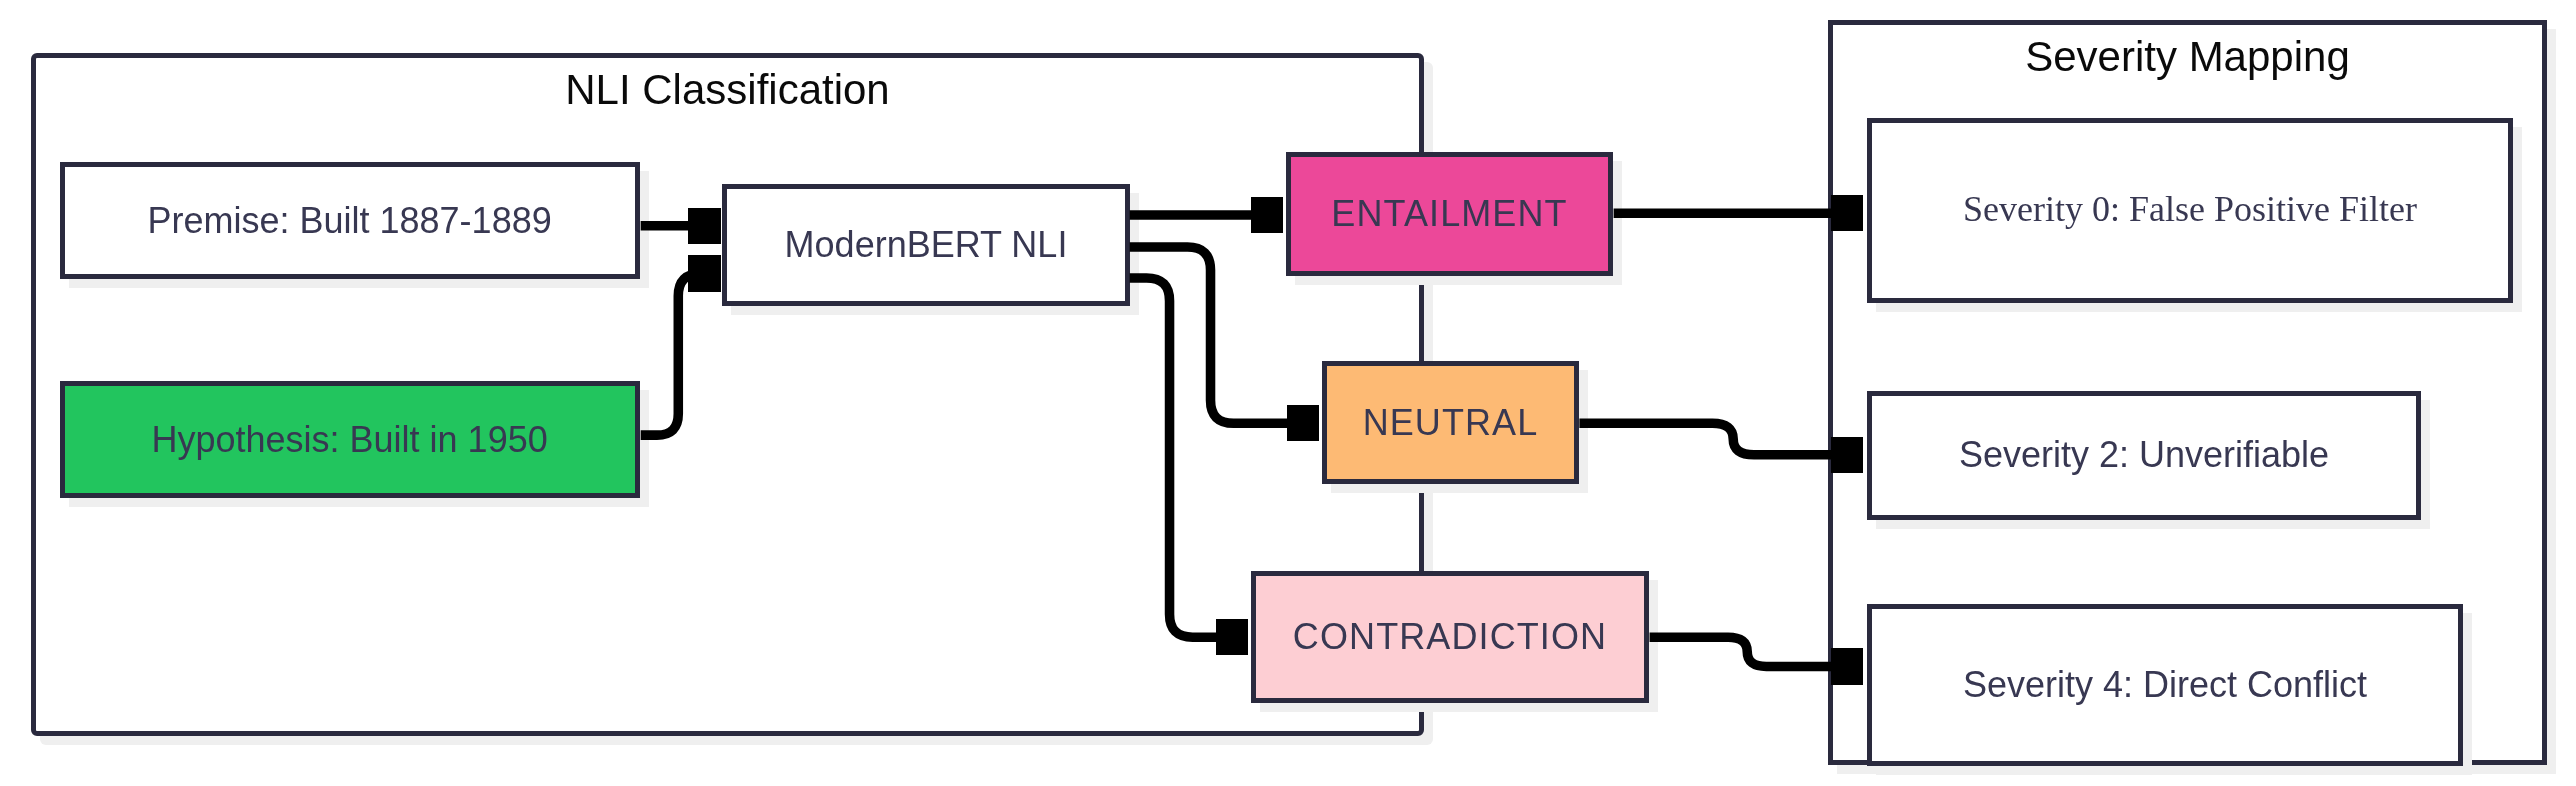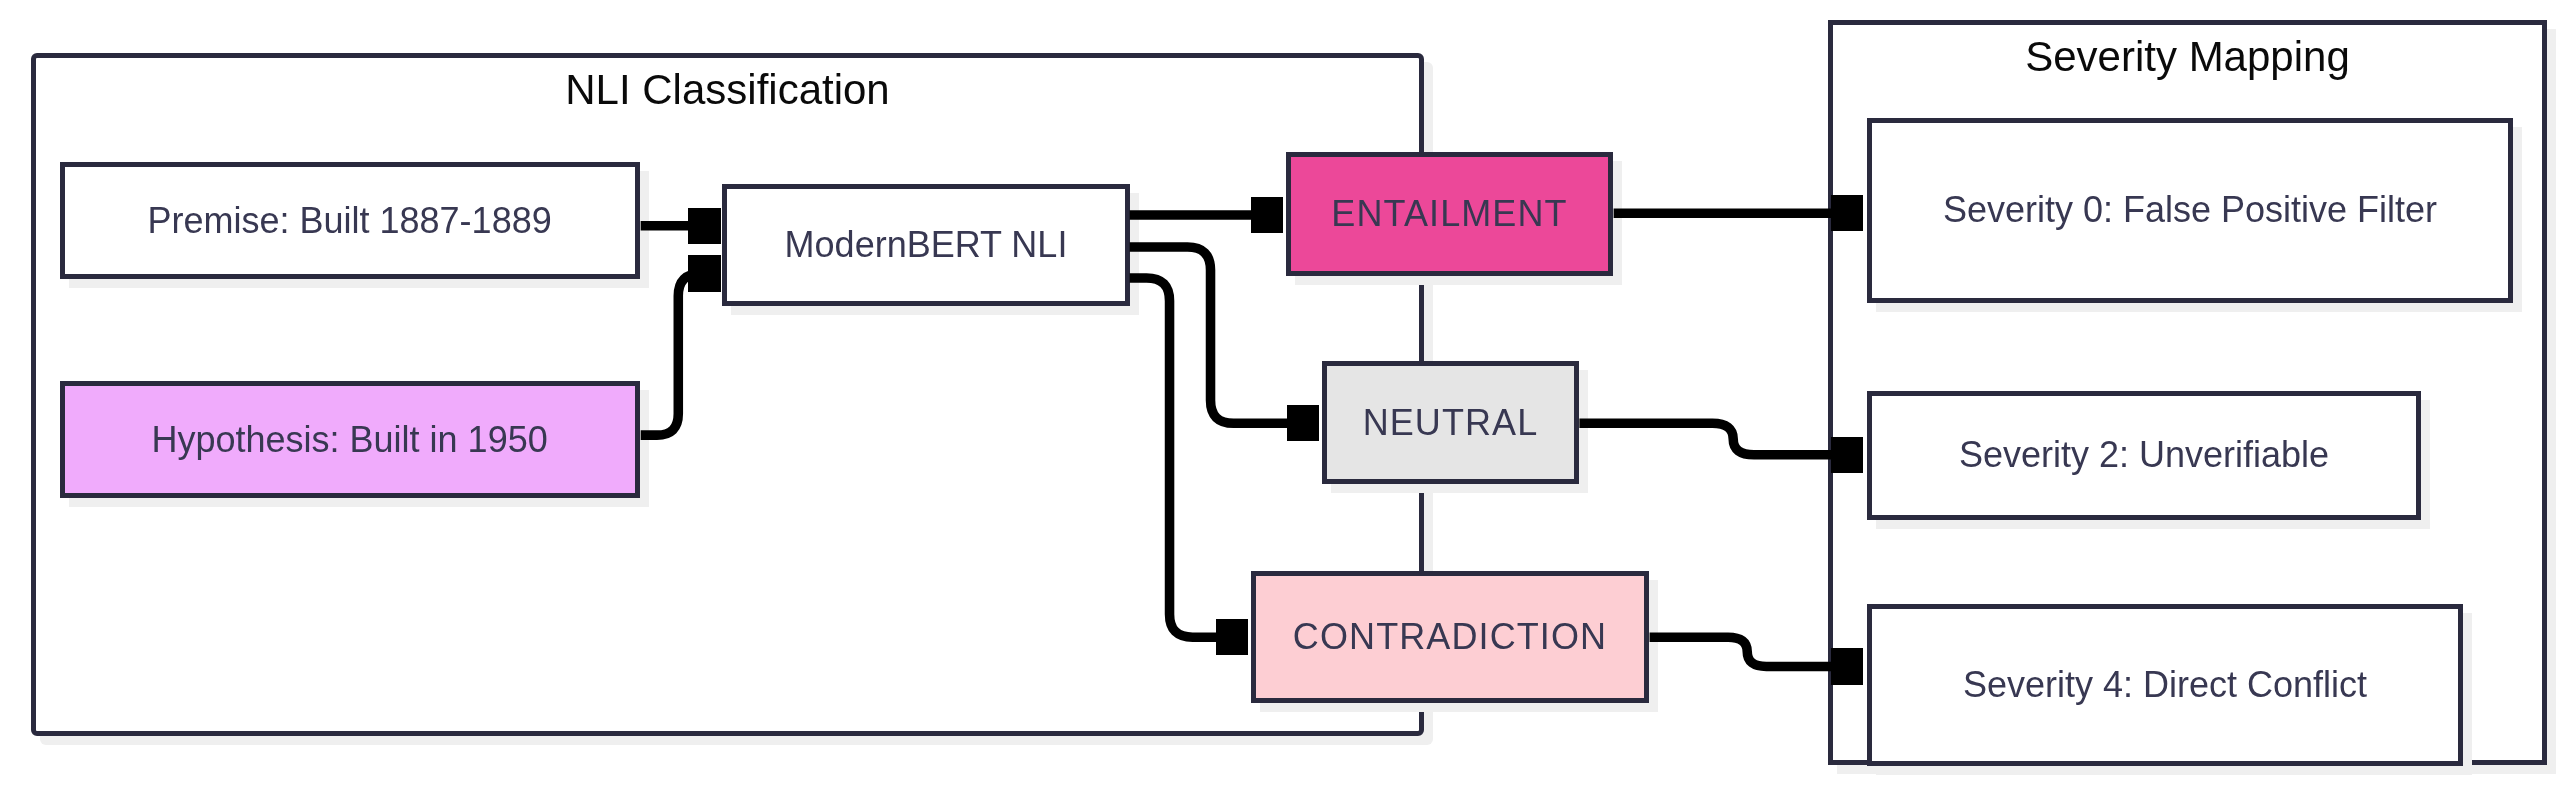--- a/index.html
+++ b/index.html
@@ -59,21 +59,21 @@
 
   
   #n-premise      {left:23.6px;   top:104px; width:580px; height:117px;}
   #n-hypothesis   {left:23.6px;   top:323px; width:580px; height:117px;}
   #n-modernbert   {left:686px; top:126px; width:408px;  height:122px;justify-content:center;}
   #n-entailment   {left:1250px; top:94px; width:327px;  height:124px;}
   #n-neutral      {left:1286px; top:303px; width:257px;  height:123px;}
   #n-contradiction{left:1215px; top:513px; width:398px;  height:132px;}
 
   
-  #n-sev0{left:34px; top:93px;  width:646px; height:185px;}
+  #n-sev0{left:34px; top:93px;  width:646px; height:185px;font-family:Liberation Serif, serif;}
   #n-sev2{left:34px; top:366px;  width:554px;  height:129px;}
   #n-sev4{left:34px; top:579px; width:596px; height:162px;}
 
   #edges{
     position:absolute;
     left:0; top:0;
     width:2576px;
     height:786px;
     pointer-events:none;
     z-index:5;
@@ -90,33 +90,33 @@
 
 <div id="stage">
 
   <div id="c-nli" class="container-box">
     <div class="container-title">NLI Classification</div>
 
     <div id="n-premise" class="node" style="background-color: rgb(255, 255, 255);">
       <span>Premise: Built 1887-1889</span>
     </div>
 
-    <div id="n-hypothesis" class="node" style="background-color: #f0abfc;">
+    <div id="n-hypothesis" class="node" style="background-color: #22c55e;">
       <span>Hypothesis: Built in 1950</span>
     </div>
 
     <div id="n-modernbert" class="node" style="background-color: rgb(255, 255, 255);">
       <span>ModernBERT NLI</span>
     </div>
 
     <div id="n-entailment" class="node category" style="background-color: #ec4899;">
       <span>ENTAILMENT</span>
     </div>
 
-    <div id="n-neutral" class="node category" style="background-color: #e5e5e5;">
+    <div id="n-neutral" class="node category" style="background-color: #fdba74;">
       <span>NEUTRAL</span>
     </div>
 
     <div id="n-contradiction" class="node category" style="background-color: rgb(253, 206, 211);">
       <span>CONTRADICTION</span>
     </div>
   </div>
 
   <div id="c-sev" class="container-box">
     <div class="container-title">Severity Mapping</div>

